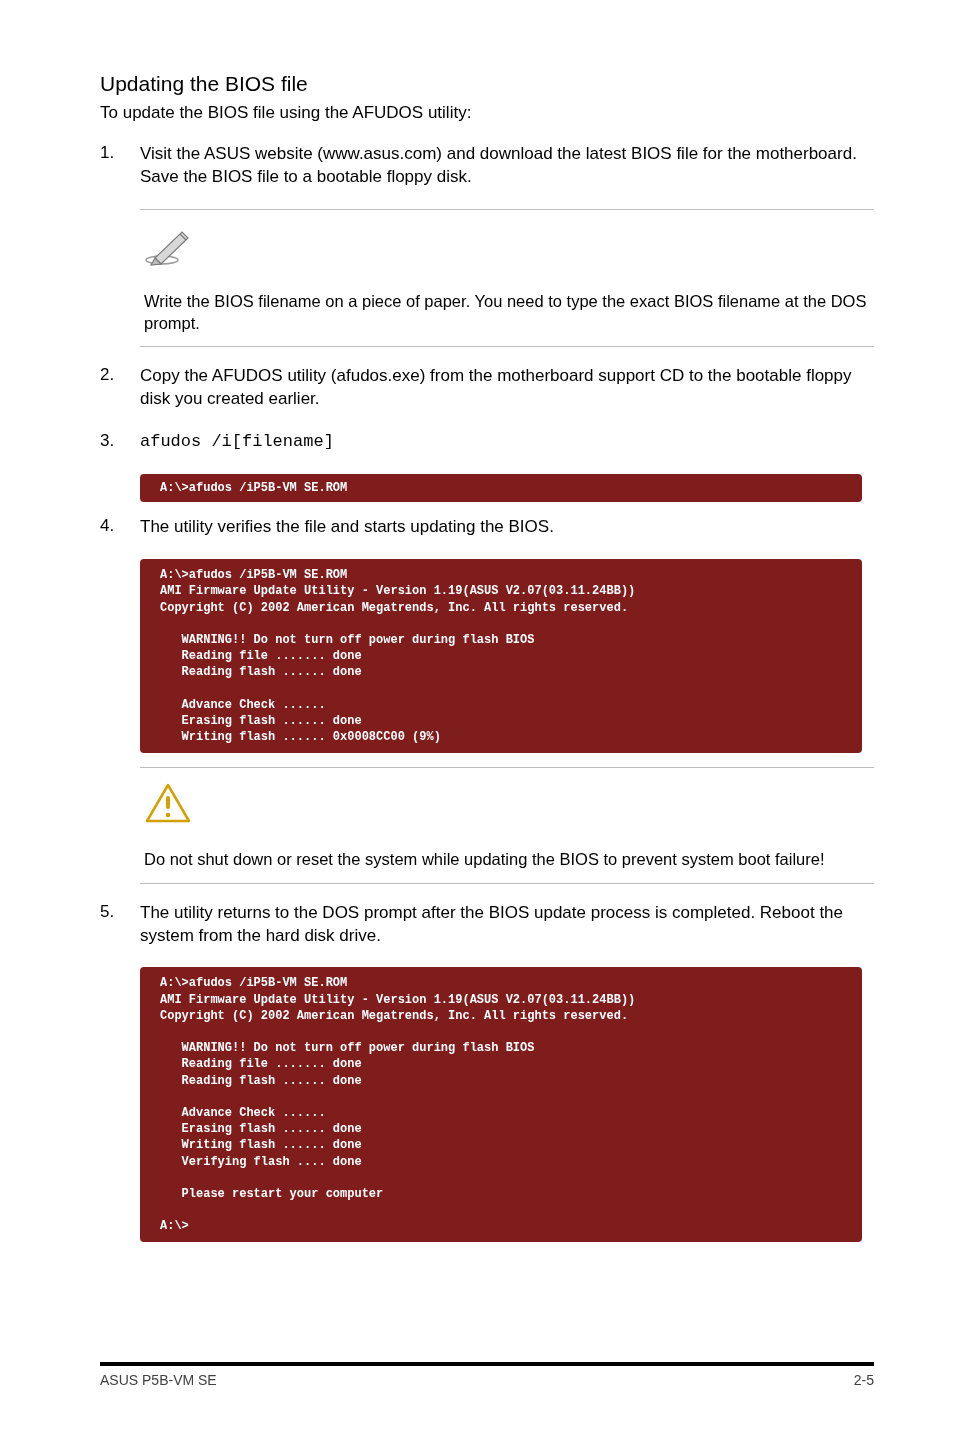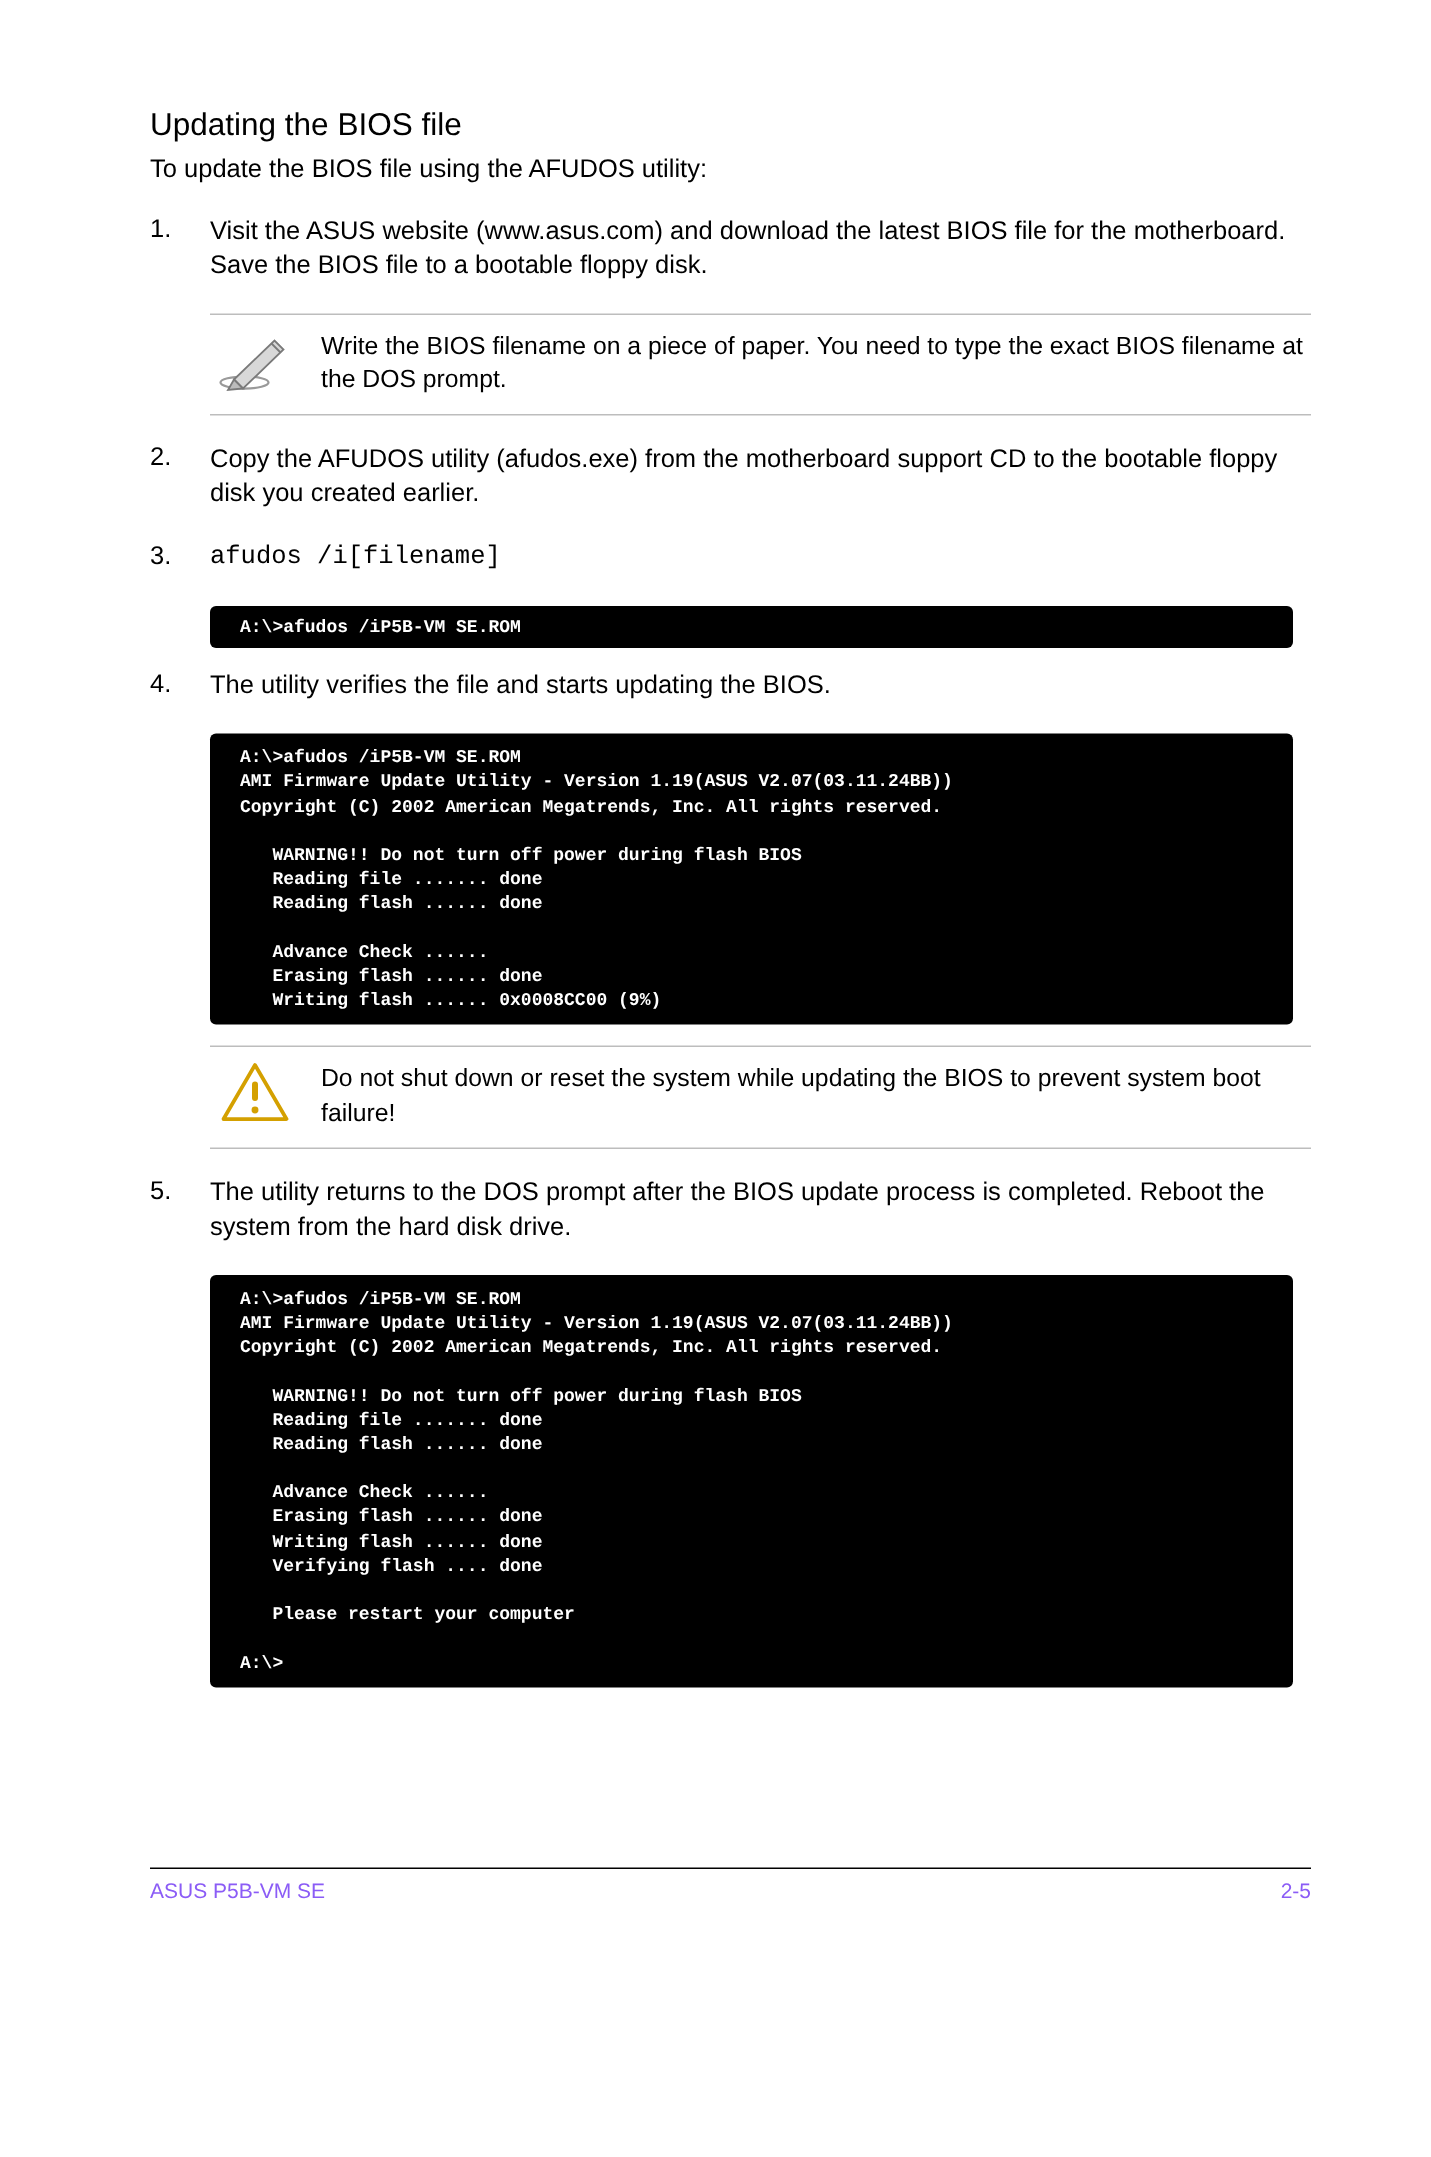--- a/index.html
+++ b/index.html
@@ -50,57 +50,58 @@
     font-size: 17px;
   }
   .callout {
     display: flex;
     align-items: flex-start;
     gap: 18px;
     border-top: 1px solid #bdbdbd;
     border-bottom: 1px solid #bdbdbd;
     padding: 10px 4px 12px 4px;
     margin: 8px 0 18px 40px;
+    flex-direction: column;
   }
   .callout-icon {
     flex: 0 0 52px;
     height: 42px;
     display: flex;
     align-items: center;
     justify-content: center;
   }
   .callout-text {
     flex: 1;
     font-size: 16.5px;
     line-height: 1.35;
   }
   .terminal {
-    background: #000000;
+    background: #7f1d1d;
     color: #fff;
     font-family: "Courier New", Courier, monospace;
     font-weight: bold;
     font-size: 12px;
     line-height: 1.35;
     padding: 8px 20px;
     margin: 6px 12px 14px 40px;
     border-radius: 4px;
     white-space: pre;
     overflow: hidden;
   }
   .terminal.single {
     padding: 6px 20px;
   }
   .footer {
-    border-top: 1px solid #000000;
+    border-top: 4px solid #000000;
     margin: 120px 0 0 0;
     padding: 6px 0 0 0;
     display: flex;
     justify-content: space-between;
     font-size: 14px;
-    color: #8b5cf6;
+    color: #404040;
   }
 </style>
 </head>
 <body>
 
 <div class="page">
 
   <h2 class="section-heading">Updating the BIOS file</h2>
 
   <p class="body">To update the BIOS file using the AFUDOS utility:</p>

